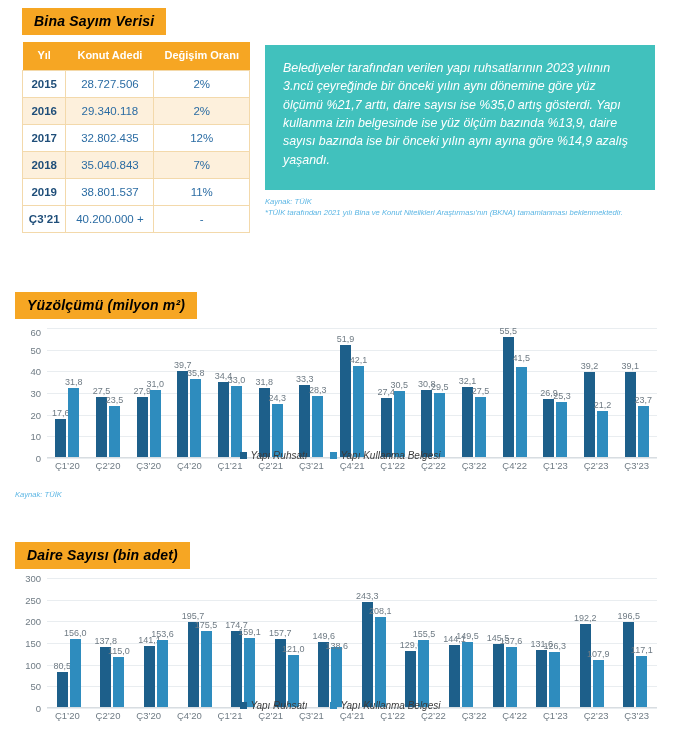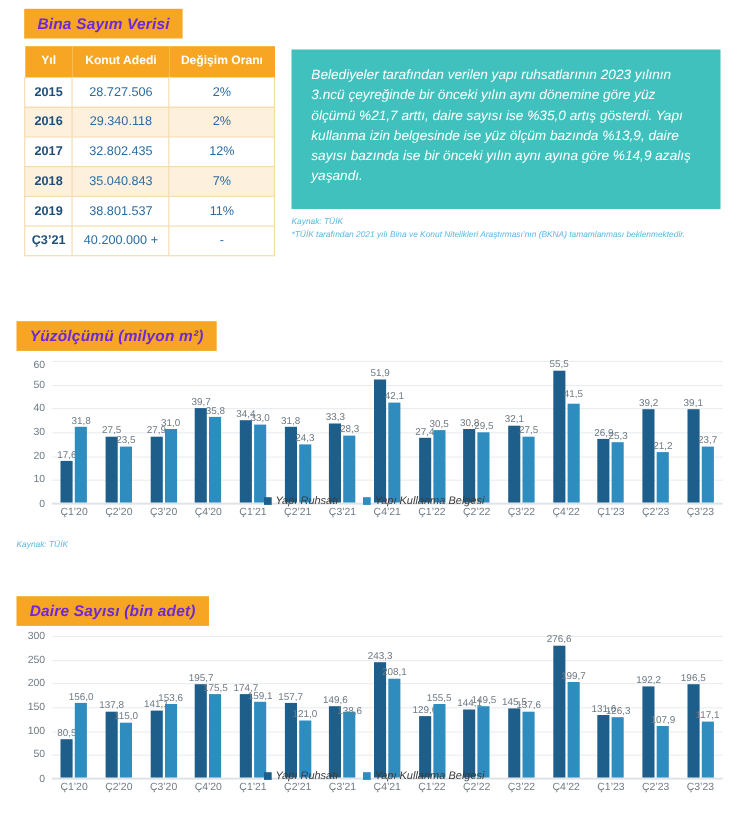--- a/index.html
+++ b/index.html
@@ -7,21 +7,21 @@
     width:680px;height:752px;
     background:#ffffff;
     font-family:"Liberation Sans", sans-serif;
     color:#2b5f87;
     overflow:hidden;
     position:relative;
   }
   .banner{
     display:inline-block;
     background:#f6a623;
-    color:#6d28d9;
+    color:#000000;
     font-style:italic;
     font-weight:bold;
     font-size:14px;
     padding:5px 12px 6px 12px;
     letter-spacing:.2px;
     white-space:nowrap;
   }
   
   #top-banner-wrap{position:absolute;left:22px;top:8px;}
   table.count-table{
@@ -508,30 +508,20 @@
               <div class="bar s1" style="height: 63.05px; background: rgb(29, 95, 138);"></div>
               <div class="vlabel" style="bottom: 64.05px;">145,5</div>
             </div>
             <div class="bar-wrap">
               <div class="bar s2" style="height: 59.6267px; background: rgb(46, 140, 190);"></div>
               <div class="vlabel" style="bottom: 60.6267px;">137,6</div>
             </div>
           </div>
           <div class="group">
             <div class="bar-wrap">
-              <div class="bar s1" style="height: 119.86px; background: rgb(29, 95, 138);"></div>
-              <div class="vlabel" style="bottom: 120.86px;">276,6</div>
-            </div>
-            <div class="bar-wrap">
-              <div class="bar s2" style="height: 86.5367px; background: rgb(46, 140, 190);"></div>
-              <div class="vlabel" style="bottom: 87.5367px;">199,7</div>
-            </div>
-          </div>
-          <div class="group">
-            <div class="bar-wrap">
               <div class="bar s1" style="height: 57.0267px; background: rgb(29, 95, 138);"></div>
               <div class="vlabel" style="bottom: 58.0267px;">131,6</div>
             </div>
             <div class="bar-wrap">
               <div class="bar s2" style="height: 54.73px; background: rgb(46, 140, 190);"></div>
               <div class="vlabel" style="bottom: 55.73px;">126,3</div>
             </div>
           </div>
           <div class="group">
             <div class="bar-wrap">

